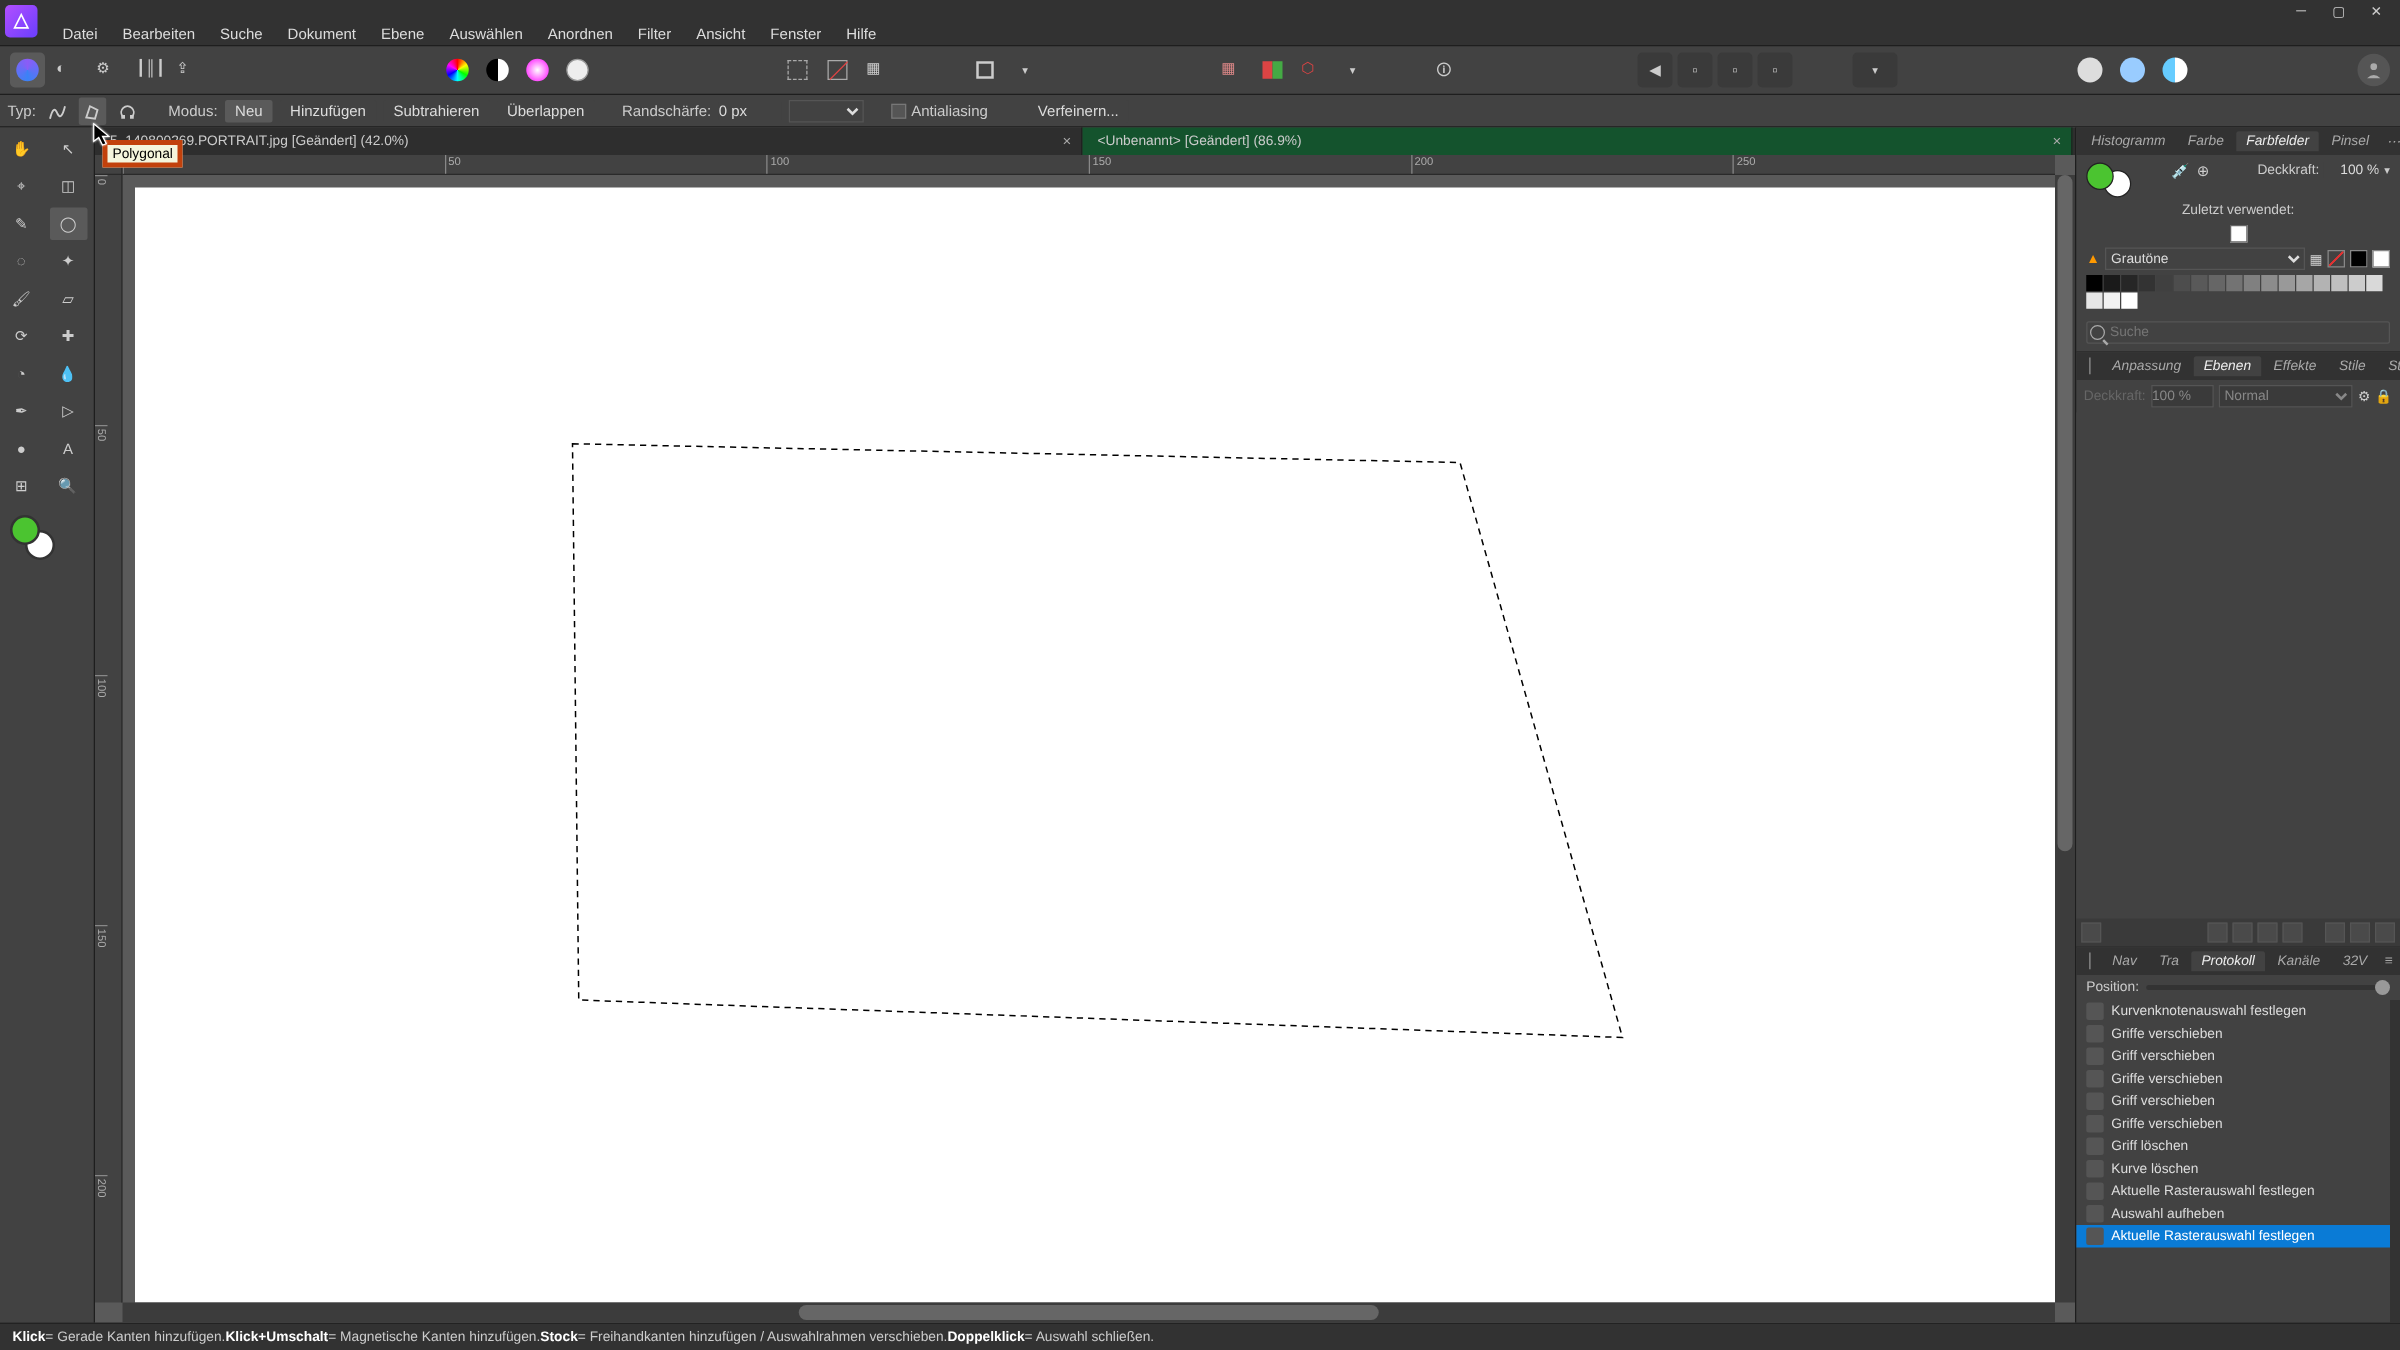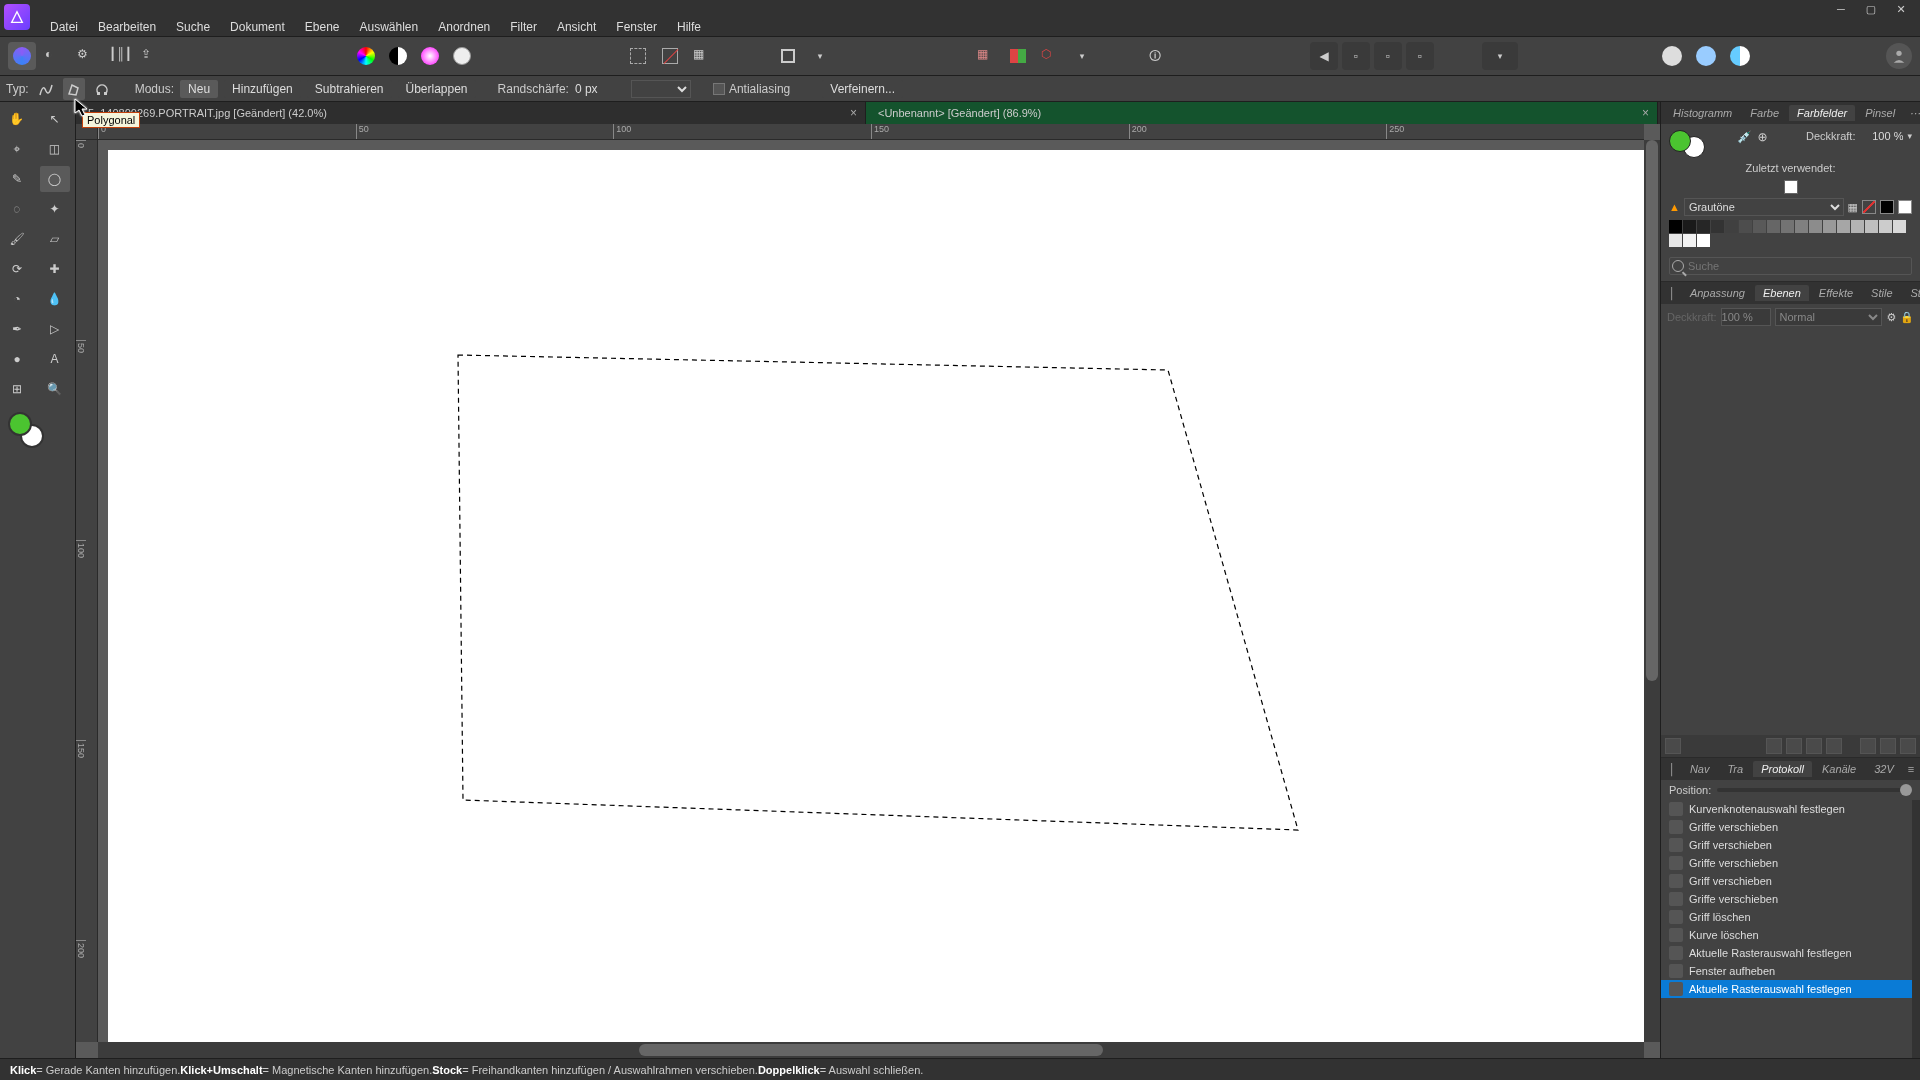--- a/index.html
+++ b/index.html
@@ -60,21 +60,21 @@
 .ruler-v .tick-major { height:200px; border-top:1px solid #888; font-size:9px; color:#aaa; writing-mode:vertical-lr; padding-top:2px; }
 .canvas-wrap { position:absolute; top:38px; left:22px; right:16px; bottom:16px; background:#5a5a5a; overflow:hidden; }
 .canvas { position:absolute; top:10px; left:10px; width:1560px; height:900px; background:#fff; }
 .selection-path { position:absolute; top:10px; left:10px; pointer-events:none; }
 .scroll-v { position:absolute; top:38px; right:0; bottom:16px; width:16px; background:#3c3c3c; }
 .scroll-v .thumb { position:absolute; top:0; width:12px; left:2px; height:60%; background:#666; border-radius:6px; }
 .scroll-h { position:absolute; bottom:0; left:22px; right:16px; height:16px; background:#3c3c3c; }
 .scroll-h .thumb { position:absolute; left:35%; height:12px; top:2px; width:30%; background:#666; border-radius:6px; }
 
 
-.tooltip { position:absolute; top:112px; left:82px; background:#f5f5dc; color:#000; font-size:11px; padding:1px 4px; border:1px solid #c2410c; z-index:100; }
+.tooltip { position:absolute; top:112px; left:82px; background:#f5f5dc; color:#000; font-size:11px; padding:1px 4px; border:4px solid #c2410c; z-index:100; }
 .cursor { position:absolute; top:98px; left:74px; z-index:101; font-size:16px; color:#000; pointer-events:none; }
 .cursor svg { filter:drop-shadow(0 0 1px #fff); }
 
 
 .right-panels { width:260px; background:#424242; border-left:1px solid #1e1e1e; display:flex; flex-direction:column; }
 .panel-tabs { height:22px; background:#323232; display:flex; align-items:center; padding:0 4px; gap:2px; }
 .panel-tab { padding:2px 8px; font-size:11px; color:#aaa; border-radius:2px 2px 0 0;font-style:italic; }
 .panel-tab.active { background:#424242; color:#eee; }
 .panel-tab.icon { padding:2px 4px; }
 .swatches-panel { padding:6px 8px; border-bottom:1px solid #2a2a2a; }
@@ -501,21 +501,21 @@
             <div class="history-item">
               <div class="hicon"></div>
               <span>Kurve löschen</span>
             </div>
             <div class="history-item">
               <div class="hicon"></div>
               <span>Aktuelle Rasterauswahl festlegen</span>
             </div>
             <div class="history-item">
               <div class="hicon"></div>
-              <span>Fenster aufheben</span>
+              <span>Auswahl aufheben</span>
             </div>
             <div class="history-item selected">
               <div class="hicon"></div>
               <span>Aktuelle Rasterauswahl festlegen</span>
             </div>
           </div>
         <div class="history-scroll"></div>
       </div>
     </div>
   </div>

